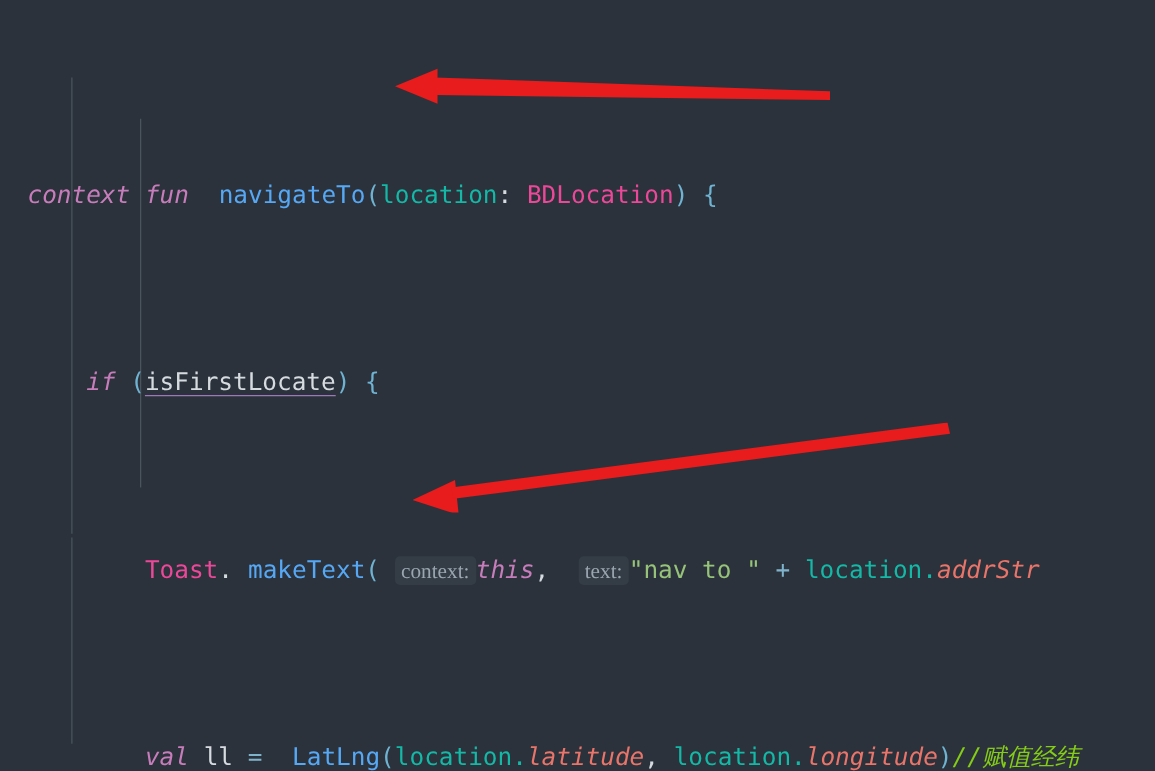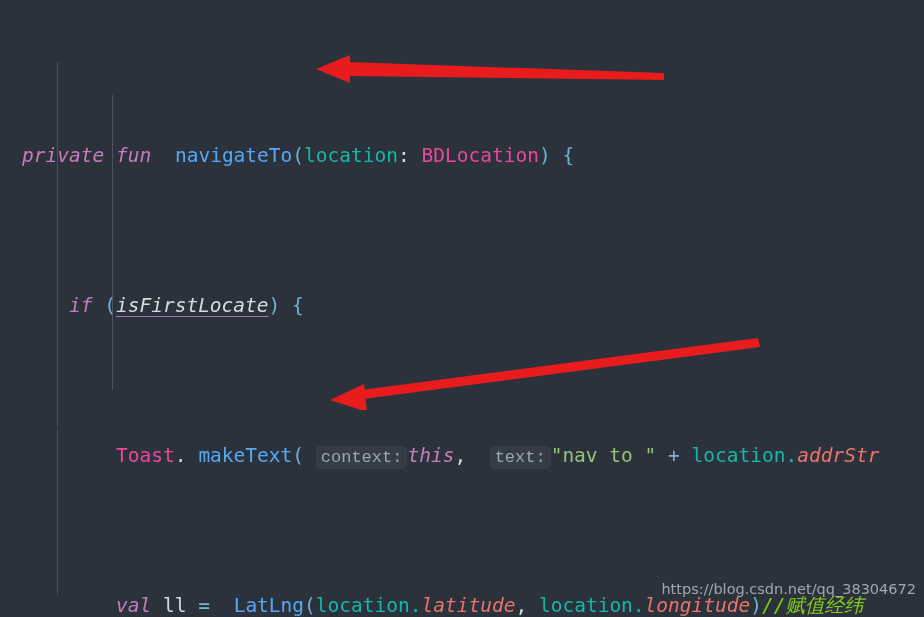--- a/index.html
+++ b/index.html
@@ -25,24 +25,24 @@
   .kw{color:#c77dbb;font-style:italic;}          
   .fn{color:#56a8f5;margin-left:12px;}                            
   .type{color:#ec4899;}                          
   .param{color:#14b8a6;}                         
   .plain{color:#d6dbe0;}                         
   .punc{color:#6fb3d2;}                          
   .op{color:#7fb3cc;}                            
   .str{color:#96c379;}                           
   .cmt{color:#84cc16;font-style:italic;}         
   .field{color:#e8746a;font-style:italic;text-decoration-color:#9c78b8;text-underline-offset:4px;}
-  .varu{color:#d6dbe0;text-decoration:underline;text-decoration-color:#9c78b8;text-underline-offset:4px;font-style:italic;}
+  .varu{color:#d6dbe0;text-decoration:underline;text-decoration-color:#9c78b8;text-underline-offset:4px;}
   
   .hint{
-    font-family:Liberation Mono, monospace;
+    font-family:Liberation Serif, serif;
     font-size:17px;
     color:#9aa7b0;
     background:#343c46;
     border-radius:4px;
     padding:2px 5px;
     font-style:normal;
   }
   
   .guide{position:absolute;width:1px;background:#4a545e;}
   
@@ -58,21 +58,21 @@
 <body>
 
 <div id="editor">
 
   <div class="guide" style="left:57px;top:62px;height:365px;"></div>
   <div class="guide" style="left:57px;top:430px;height:165px;"></div>
   <div class="guide" style="left:112px;top:95px;height:295px;"></div>
 
   <div class="code">
 
-    <span class="ln"><span class="kw">private</span> <span class="kw">fun</span> <span class="fn">navigateTo</span><span class="punc">(</span><span class="param">location</span><span class="plain">:</span> <span class="type">BDLocation</span><span class="punc">)</span> <span class="punc">{</span></span>
+    <span class="ln"><span class="kw">context</span> <span class="kw">fun</span> <span class="fn">navigateTo</span><span class="punc">(</span><span class="param">location</span><span class="plain">:</span> <span class="type">BDLocation</span><span class="punc">)</span> <span class="punc">{</span></span>
 
     <span class="ln">    <span class="kw">if</span> <span class="punc">(</span><span class="varu">isFirstLocate</span><span class="punc">)</span> <span class="punc">{</span></span>
 
     <span class="ln">        <span class="type">Toast</span><span class="plain">.</span><span class="fn">makeText</span><span class="punc">(</span> <span class="hint">context:</span><span class="kw">this</span><span class="plain">,</span>  <span class="hint">text:</span><span class="str">"nav to "</span> <span class="op">+</span> <span class="param">location</span><span class="param">.</span><span class="field">addrStr</span></span>
 
     <span class="ln">        <span class="kw">val</span> <span class="plain">ll</span> <span class="op">=</span> <span class="fn">LatLng</span><span class="punc">(</span><span class="param">location</span><span class="param">.</span><span class="field">latitude</span><span class="plain">,</span> <span class="param">location</span><span class="param">.</span><span class="field">longitude</span><span class="punc">)</span><span class="cmt">//赋值经纬</span></span>
 
     
 
     
@@ -102,15 +102,14 @@
   <svg class="arrow" style="left:316px;top:52px;" width="348" height="38" viewBox="0 0 348 38">
     <polygon points="0,17 34,3 34,31" fill="#e81c1c"></polygon>
     <polygon points="32,10 348,21 348,28 32,24" fill="#e81c1c"></polygon>
   </svg>
 
   <svg class="arrow" style="left:330px;top:338px;" width="430" height="72" viewBox="0 0 430 72">
     <polygon points="0,62 34,46 37,74" fill="#e81c1c"></polygon>
     <polygon points="31,52 428,0 430,9 33,61" fill="#e81c1c"></polygon>
   </svg>
 
-  <div class="watermark">https://blog.csdn.net/qq_38304672</div>
 
 </div>
 
 </body></html>

